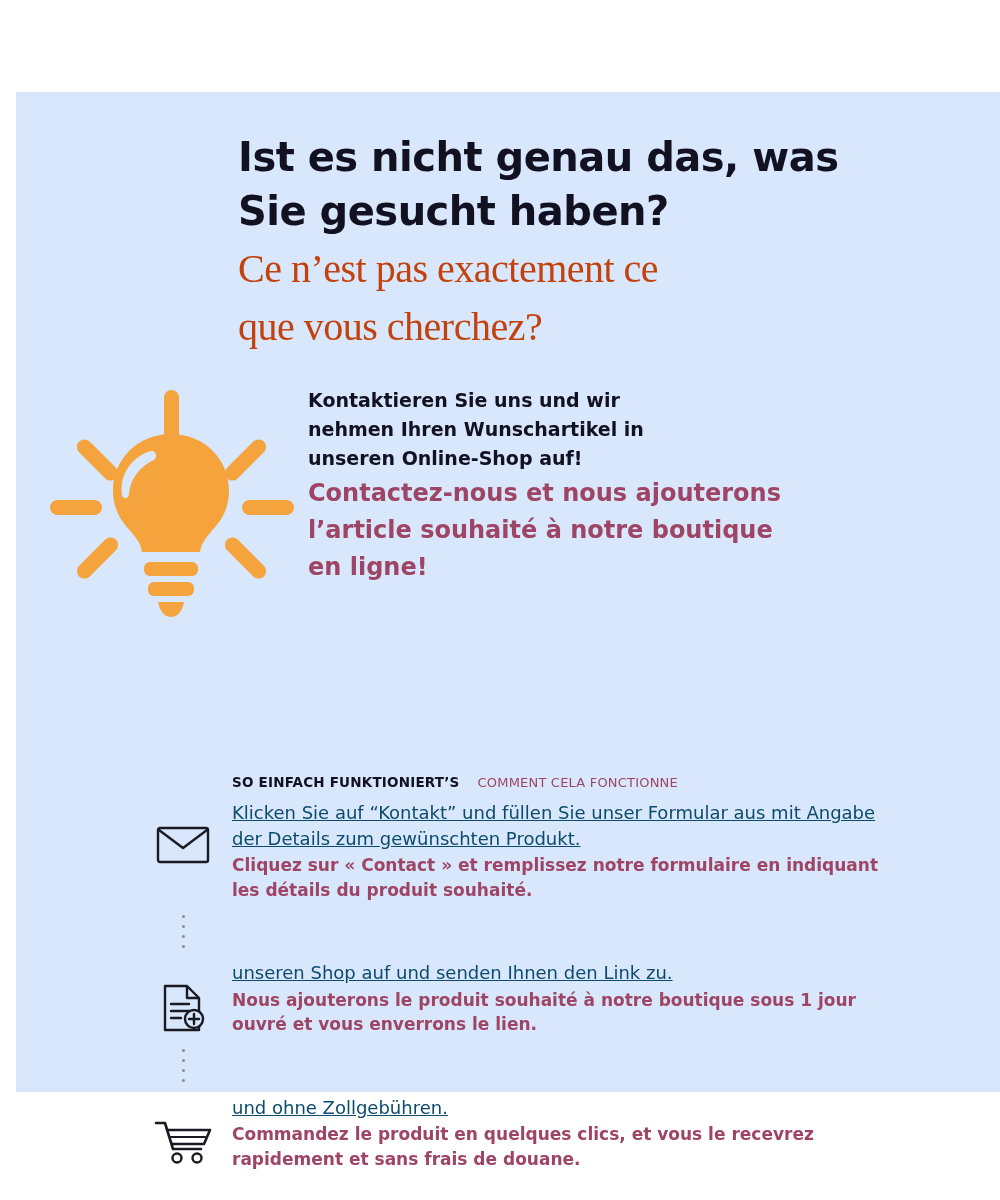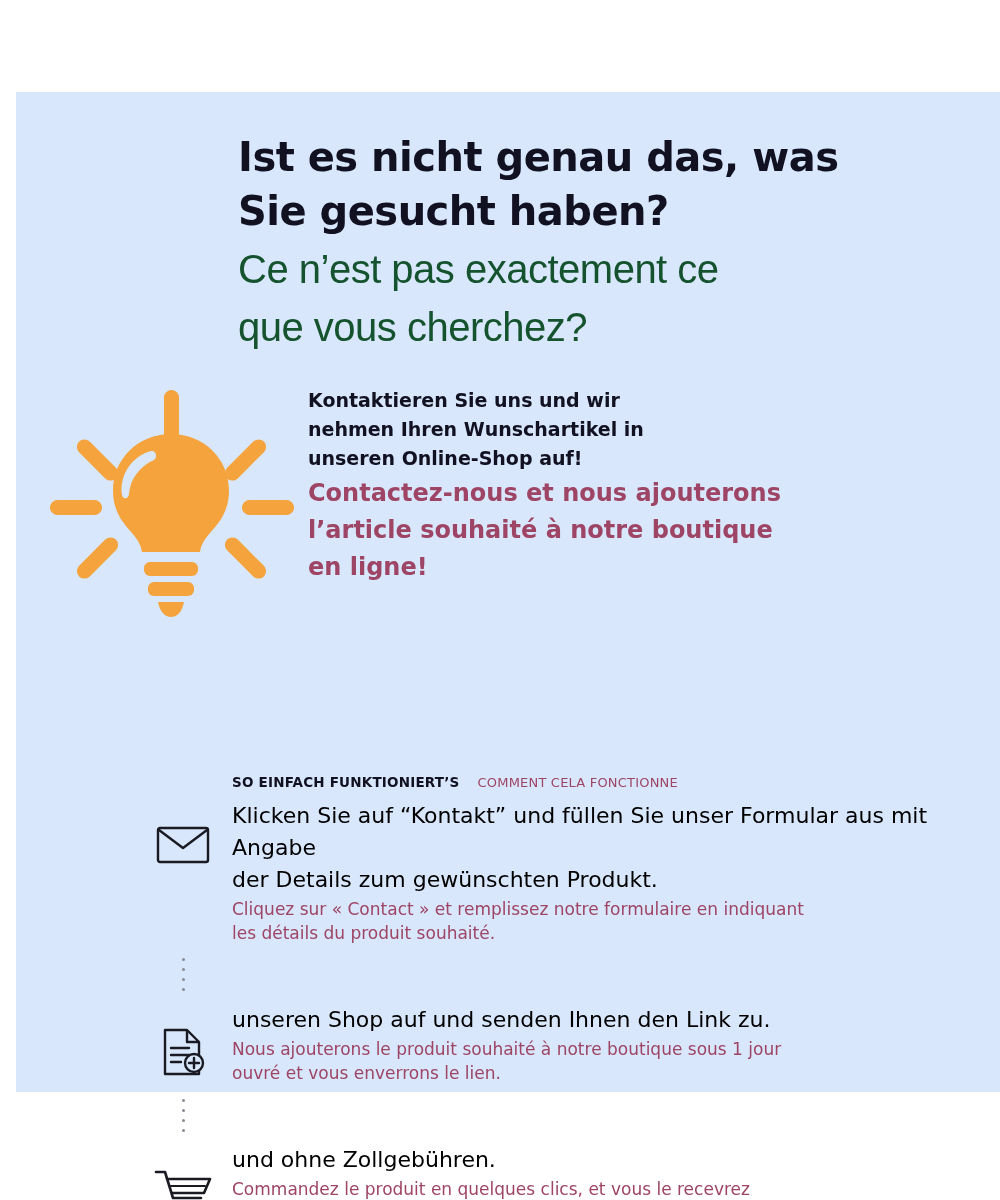--- a/index.html
+++ b/index.html
@@ -38,25 +38,25 @@
   }
   .headline .de {
     font-family: "DejaVu Sans", sans-serif;
     font-weight: bold;
     font-size: 40px;
     line-height: 1.35;
     color: #111122;
     letter-spacing: -0.5px;
   }
   .headline .fr {
-    font-family: Liberation Sans, sans-serif;
+    font-family: Liberation Serif, serif;
     font-weight: normal;
     font-size: 40px;
     line-height: 1.45;
-    color: #14532d;
+    color: #c2410c;
     letter-spacing: -0.5px;
     margin-top: 2px;
   }
 
   
   .bulb-wrap {
     position: absolute;
     left: 30px;
     top: 290px;
     width: 250px;
@@ -123,27 +123,28 @@
     flex: 0 0 98px;
     display: flex;
     justify-content: center;
     padding-top: 24px;
   }
   .step-text {
     flex: 1;
     padding-top: 0;
   }
   .step-text .de {
-    font-size: 22px;
+    font-size: 18px;
     line-height: 1.45;
-    color: #000000;
+    color: #0c4a6e;
+    text-decoration: underline;
   }
   .step-text .fr {
     font-size: 17px;
-    font-weight: normal;
+    font-weight: bold;
     line-height: 1.45;
     color: #9e4464;
     margin-top: 1px;
   }
   .dots {
     height: 58px;
     width: 98px;
     display: flex;
     flex-direction: column;
     align-items: center;

